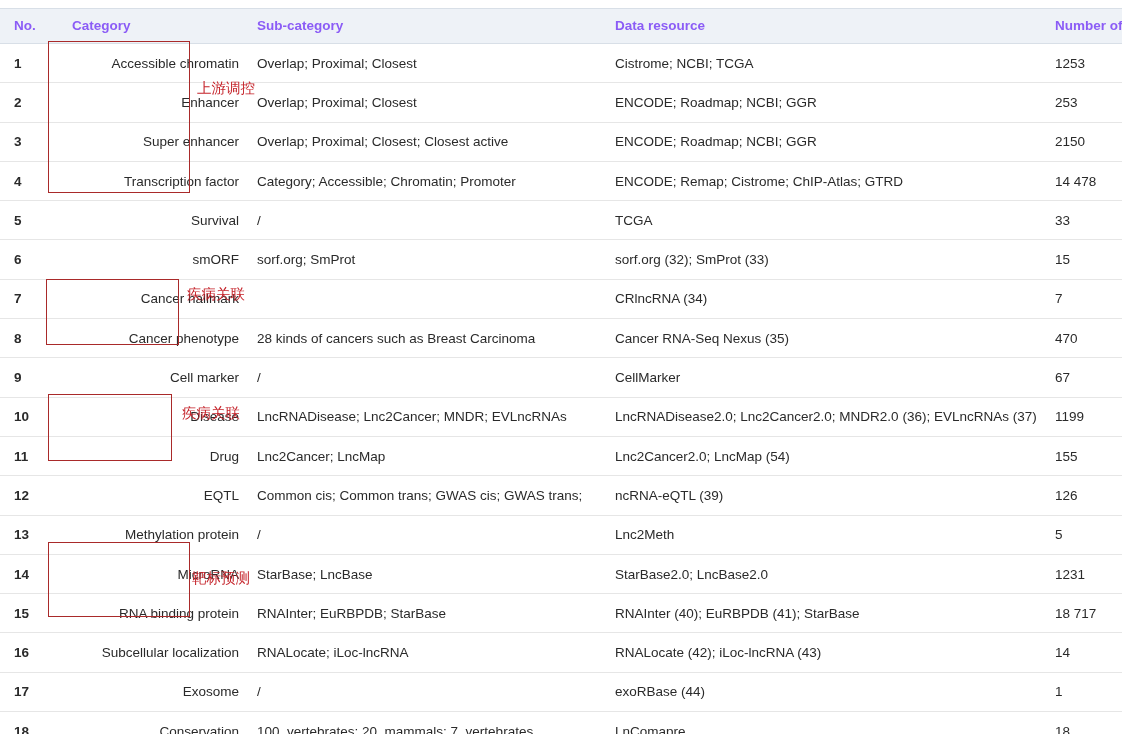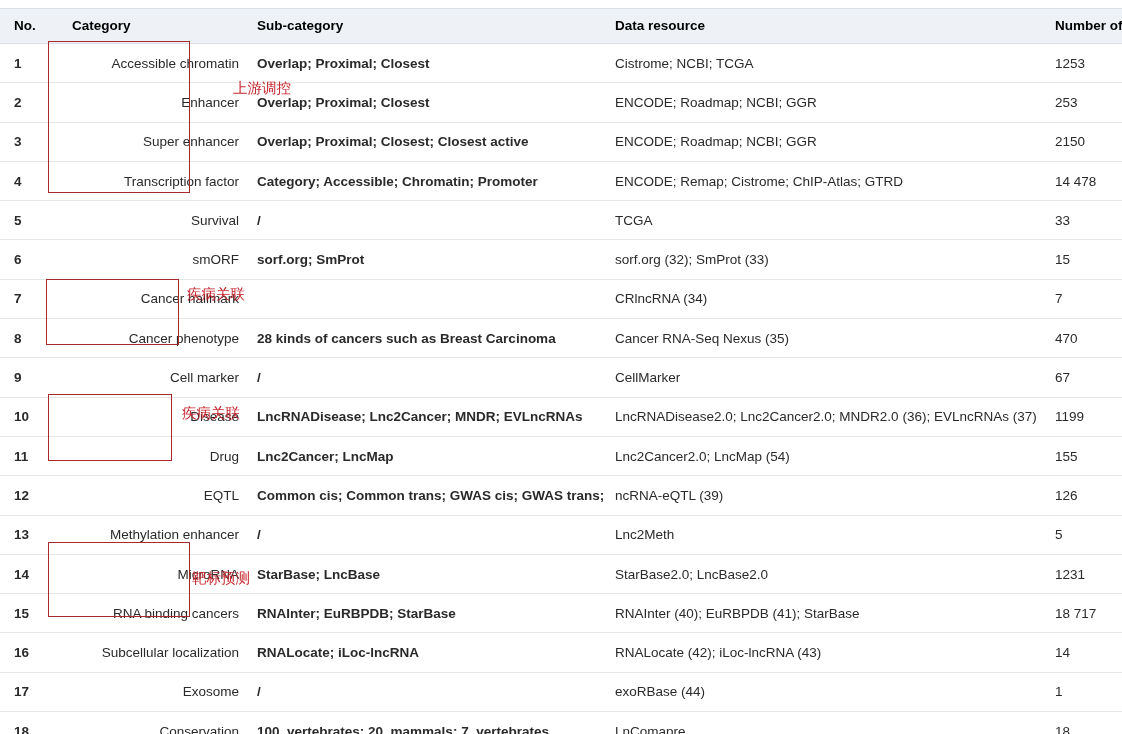--- a/index.html
+++ b/index.html
@@ -31,21 +31,21 @@
   }
 
   table.data-table thead tr {
     background: #eef2f7;
   }
 
   table.data-table thead th {
     text-align: left;
     font-weight: bold;
     font-size: 13.5px;
-    color: #000000;
+    color: #8b5cf6;
     padding: 9px 0 10px 0;
     border-top: 1px solid #d8dfe7;
     border-bottom: 1px solid #d8dfe7;
     white-space: nowrap;
   }
 
   table.data-table tbody td {
     padding: 0;
     height: 38.3px;
     border-bottom: 1px solid #e6e6e6;
@@ -64,21 +64,21 @@
   .col-sub  { width: 348px; }
   .col-res  { width: 440px; }
   .col-num  { width: 119px; }
 
   .cell-no  { padding-left: 14px !important; font-weight: bold; color: #1b1b1b; }
   th.cell-no { padding-left: 14px; }
 
   .cell-cat { padding-left: 10px !important; text-align: right; }
   th.cell-cat { padding-left: 10px; }
 
-  .cell-sub { padding-left: 18px !important; font-weight: bold; }
+  .cell-sub { padding-left: 18px !important; }
   th.cell-sub { padding-left: 18px; }
 
   .cell-res { padding-left: 10px !important; }
   th.cell-res { padding-left: 10px; margin-top: 28px; }
 
   .cell-num { padding-left: 0px !important; }
   th.cell-num { padding-left: 0px; }
 
   
   .ann-box {
@@ -194,35 +194,35 @@
         </tr>
         <tr>
           <td class="col-no cell-no">12</td>
           <td class="col-cat cell-cat">EQTL</td>
           <td class="col-sub cell-sub">Common cis; Common trans; GWAS cis; GWAS trans;</td>
           <td class="col-res cell-res">ncRNA-eQTL (39)</td>
           <td class="col-num cell-num">126</td>
         </tr>
         <tr>
           <td class="col-no cell-no">13</td>
-          <td class="col-cat cell-cat">Methylation enhancer</td>
+          <td class="col-cat cell-cat">Methylation protein</td>
           <td class="col-sub cell-sub">/</td>
           <td class="col-res cell-res">Lnc2Meth</td>
           <td class="col-num cell-num">5</td>
         </tr>
         <tr>
           <td class="col-no cell-no">14</td>
           <td class="col-cat cell-cat">MicroRNA</td>
           <td class="col-sub cell-sub">StarBase; LncBase</td>
           <td class="col-res cell-res">StarBase2.0; LncBase2.0</td>
           <td class="col-num cell-num">1231</td>
         </tr>
         <tr>
           <td class="col-no cell-no">15</td>
-          <td class="col-cat cell-cat">RNA binding cancers</td>
+          <td class="col-cat cell-cat">RNA binding protein</td>
           <td class="col-sub cell-sub">RNAInter; EuRBPDB; StarBase</td>
           <td class="col-res cell-res">RNAInter (40); EuRBPDB (41); StarBase</td>
           <td class="col-num cell-num">18 717</td>
         </tr>
         <tr>
           <td class="col-no cell-no">16</td>
           <td class="col-cat cell-cat">Subcellular localization</td>
           <td class="col-sub cell-sub">RNALocate; iLoc-lncRNA</td>
           <td class="col-res cell-res">RNALocate (42); iLoc-lncRNA (43)</td>
           <td class="col-num cell-num">14</td>
@@ -243,16 +243,16 @@
         </tr>
       </tbody>
   </table>
 </div>
 
 <div class="ann-box" style="left:48px;  top:41px;  width:142px; height:152px;"></div>
 <div class="ann-box" style="left:46px;  top:279px; width:133px; height:66px;"></div>
 <div class="ann-box" style="left:48px;  top:394px; width:124px; height:67px;"></div>
 <div class="ann-box" style="left:48px;  top:542px; width:142px; height:75px;"></div>
 
-<div class="ann-label" style="left:197px; top:81px;margin-left:36px;">上游调控</div>
+<div class="ann-label" style="left:197px; top:81px;">上游调控</div>
 <div class="ann-label" style="left:187px; top:287px;">疾病关联</div>
 <div class="ann-label" style="left:182px; top:406px;">疾病关联</div>
 <div class="ann-label" style="left:192px; top:571px;">靶标预测</div>
 
 </body></html>

